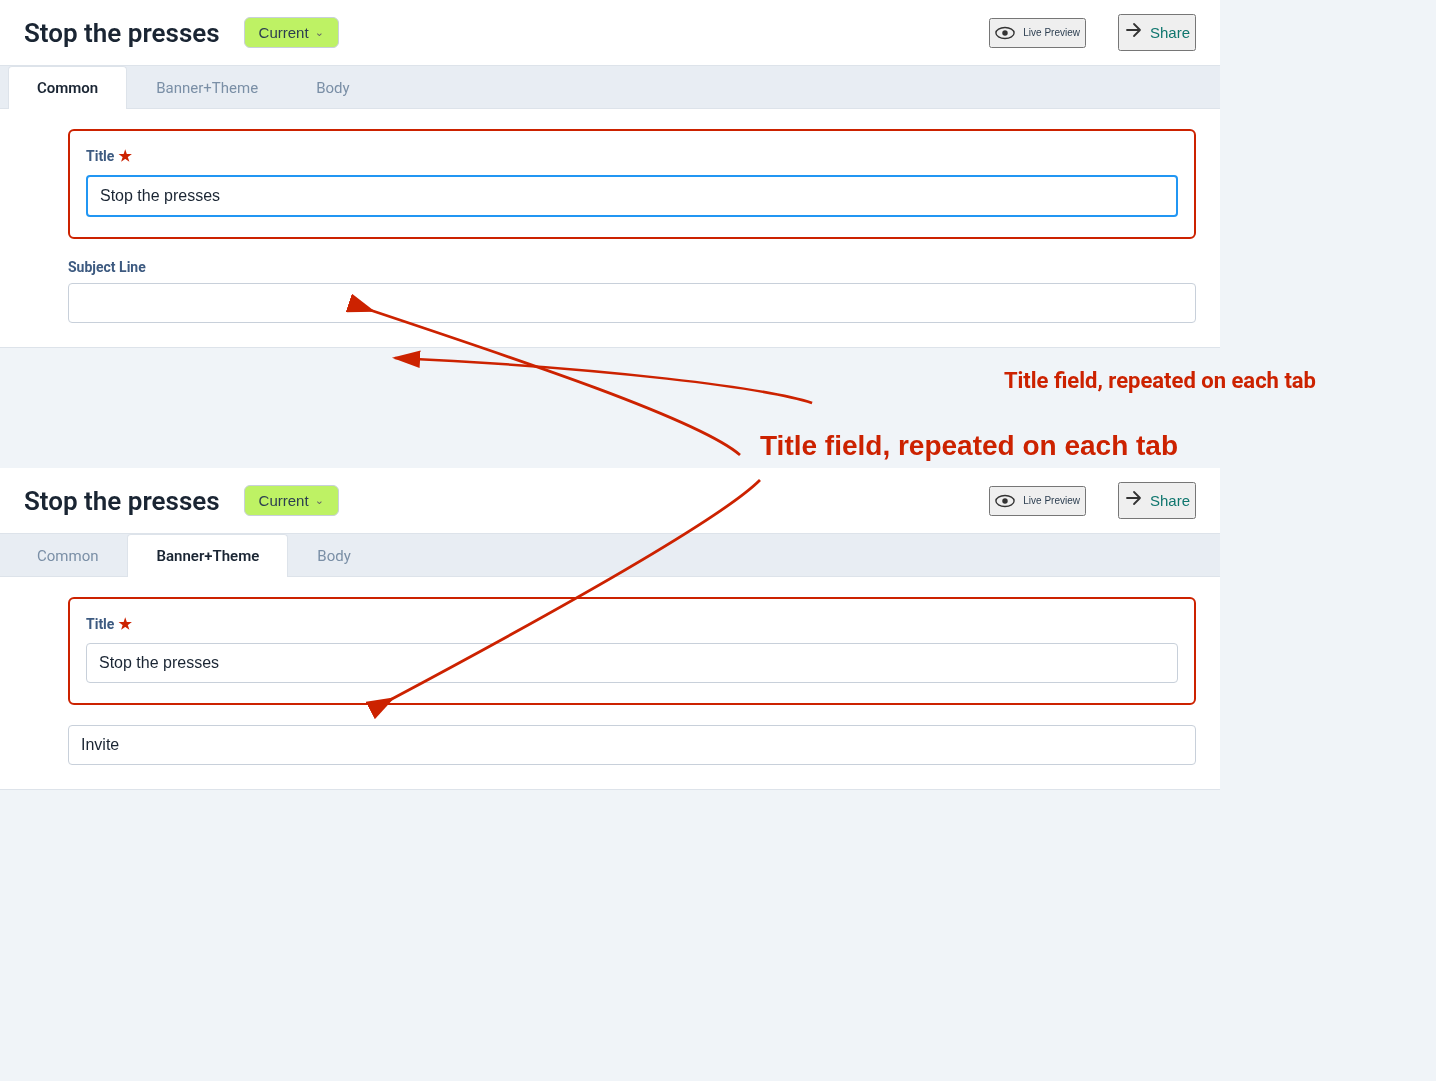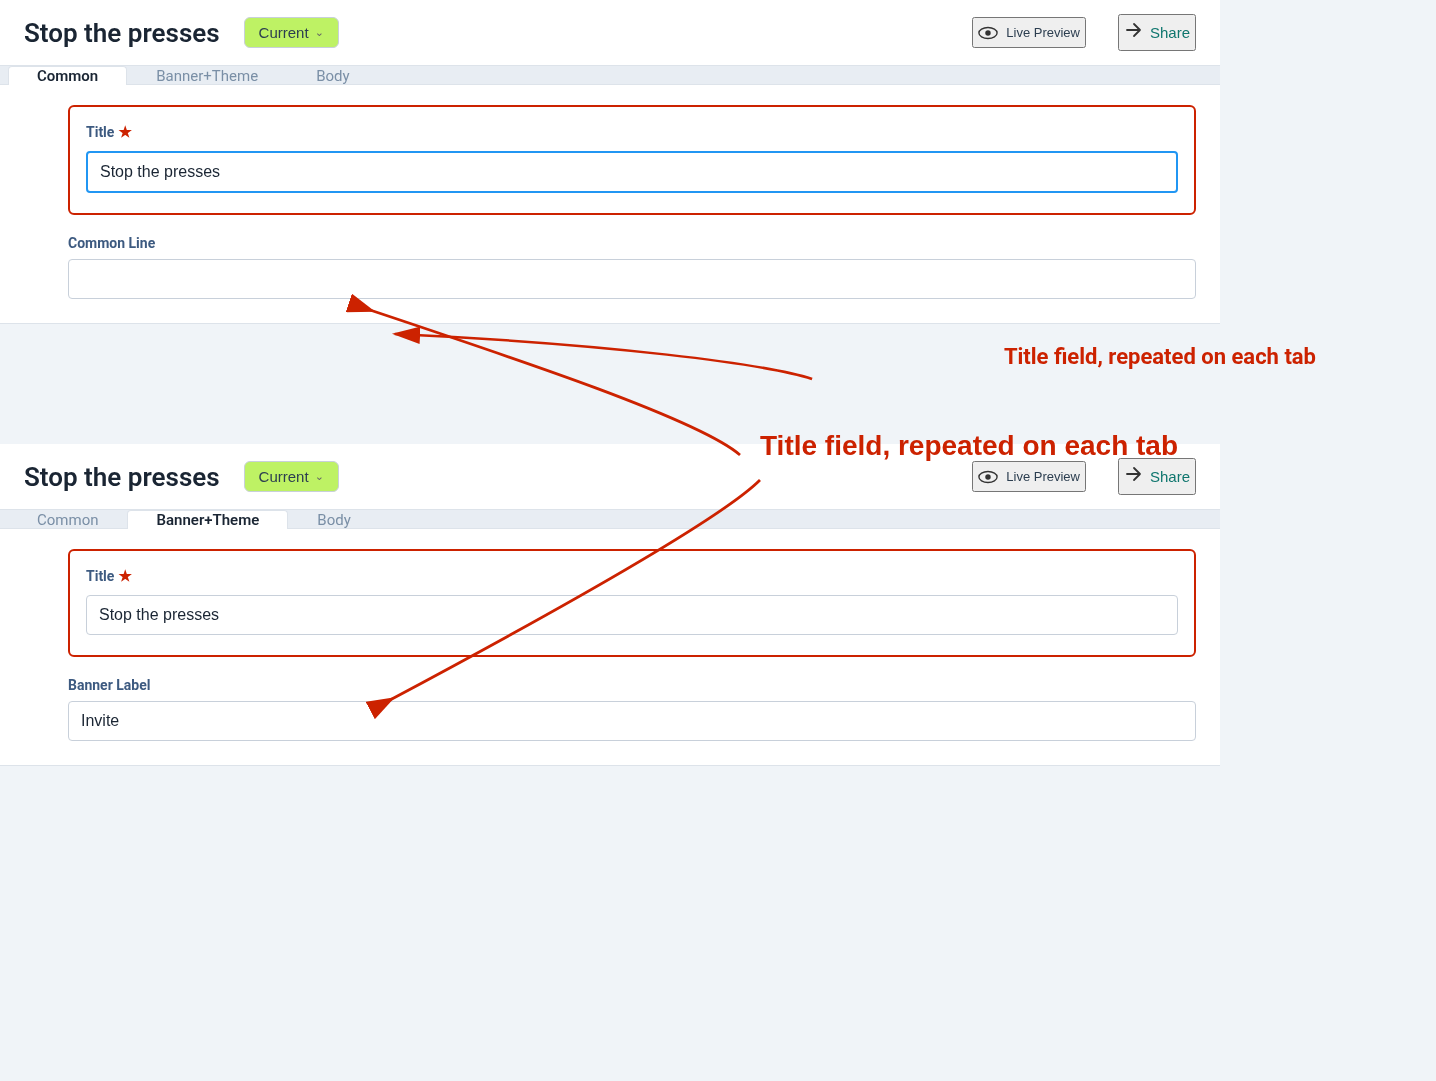--- a/index.html
+++ b/index.html
@@ -47,21 +47,21 @@
     }
     .chevron-down {
       font-size: 11px;
       color: #666;
     }
     .spacer { flex: 1; }
     .live-preview-btn {
       display: flex;
       align-items: center;
       gap: 8px;
-      font-size: 13px;
+      font-size: 10px;
       color: #2c3e50;
       cursor: pointer;
       padding: 6px 4px;
     }
     .eye-icon {
       width: 20px;
       height: 14px;
       display: inline-flex;
       align-items: center;
     }
@@ -77,21 +77,21 @@
     }
 
     
     .panel-tabs {
       display: flex;
       background: #e8edf3;
       border-bottom: 1px solid #dde3ea;
       padding-left: 8px;
     }
     .tab {
-      padding: 0 28px;
+      padding: 12px 28px;
       font-size: 15px;
       color: #7a8fa6;
       cursor: pointer;
       border-top: 1px solid transparent;
       border-left: 1px solid transparent;
       border-right: 1px solid transparent;
       margin-bottom: -1px;
       background: transparent;
       border-radius: 4px 4px 0 0;
     }
@@ -254,21 +254,21 @@
 
       <div class="field-group">
         <div class="field-label">
           <span>Title</span>
           <span class="required-star">★</span>
         </div>
         <input class="field-input" type="text" value="Stop the presses" style="">
       </div>
 
       <div class="subject-line-group">
-        <div class="subject-label">Common Line</div>
+        <div class="subject-label">Subject Line</div>
         <input class="field-input-normal" type="text" placeholder="" style="">
       </div>
     </div>
   </div>
 
   <div class="annotation-container">
     <svg class="arrows-overlay" viewBox="0 0 1220 120" xmlns="http://www.w3.org/2000/svg" preserveAspectRatio="none">
 
       <defs>
         <marker id="arrowhead1" markerWidth="10" markerHeight="7" refX="9" refY="3.5" orient="auto">
@@ -323,21 +323,20 @@
 
       <div class="field-group">
         <div class="field-label">
           <span>Title</span>
           <span class="required-star">★</span>
         </div>
         <input class="field-input-normal" type="text" value="Stop the presses" style="">
       </div>
 
       <div>
-        <div class="subject-label">Banner Label</div>
         <input class="field-input-normal" type="text" value="Invite" style="">
       </div>
     </div>
   </div>
 
   <svg class="full-annotation" viewBox="0 0 1436 1081" xmlns="http://www.w3.org/2000/svg">
     <defs>
       <marker id="ah3" markerWidth="10" markerHeight="7" refX="2" refY="3.5" orient="auto">
         <polygon points="10 0, 0 3.5, 10 7" fill="#cc2200"></polygon>
       </marker>

